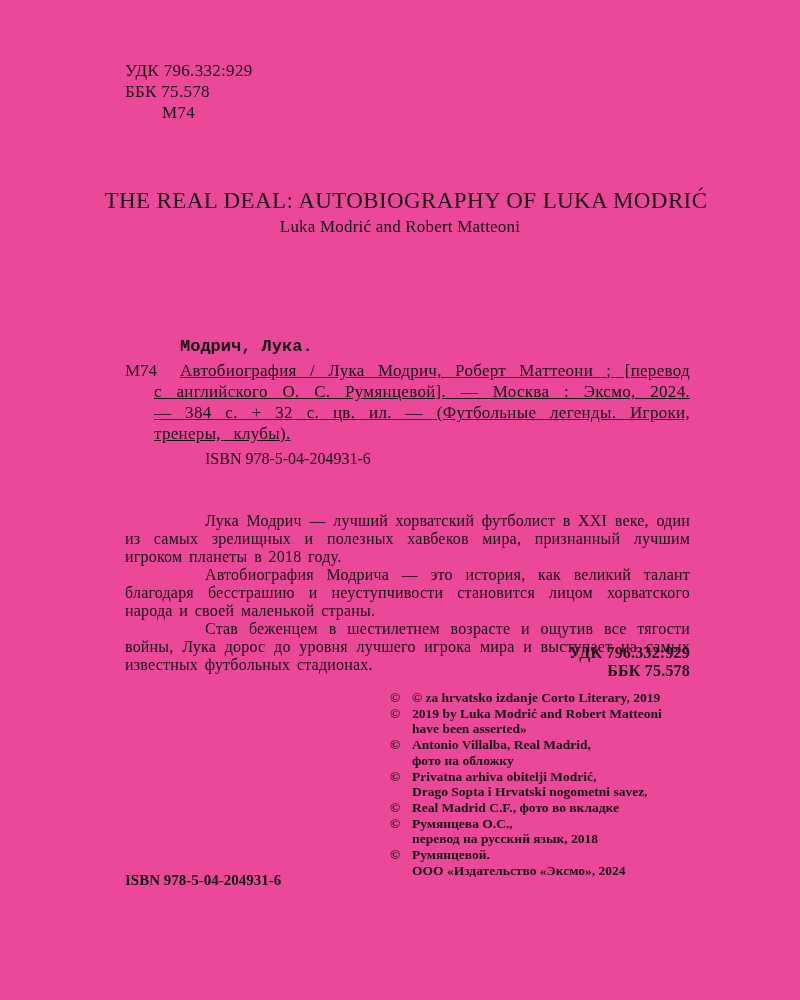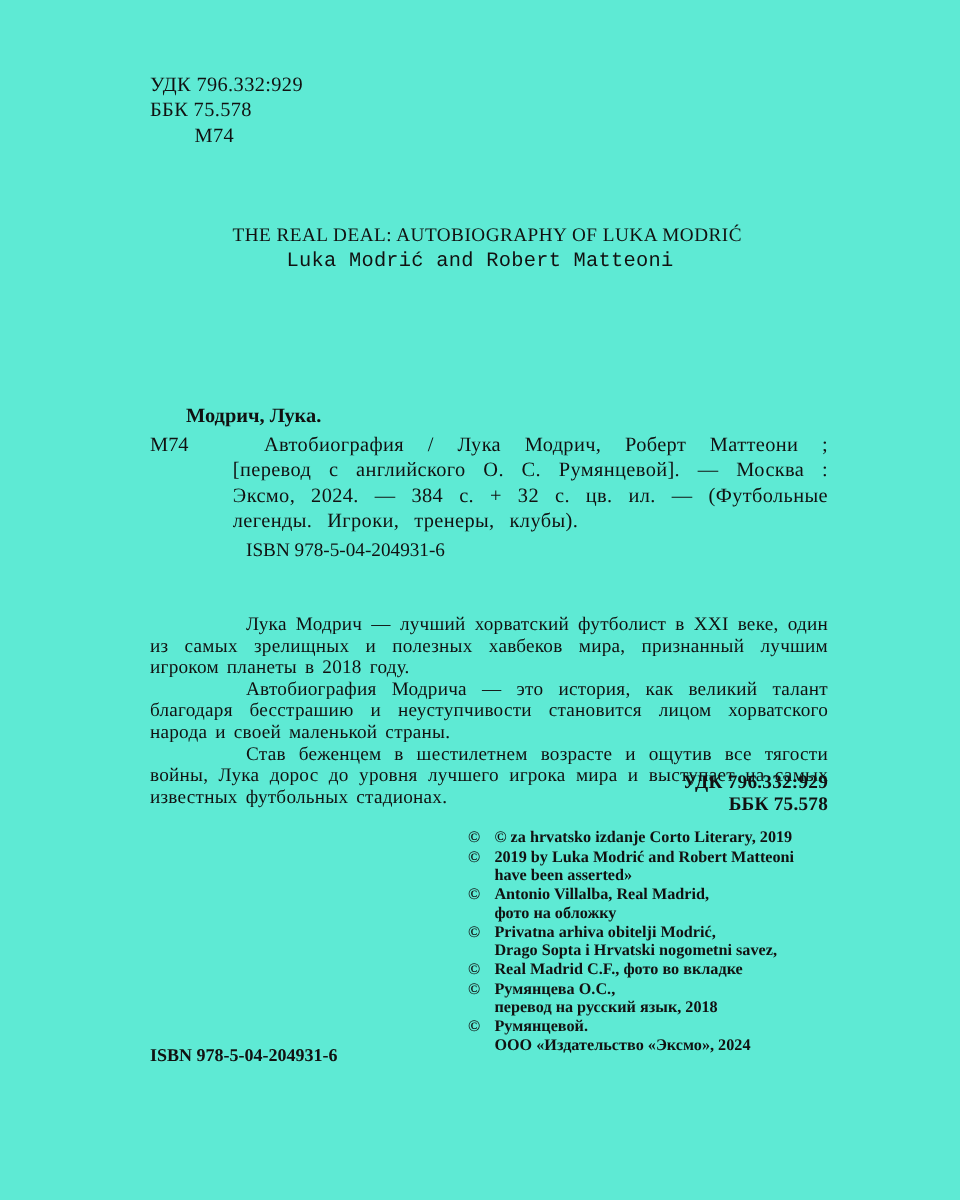--- a/index.html
+++ b/index.html
@@ -6,55 +6,56 @@
   html, body { background: #ffffff; }
   body {
     width: 800px; height: 1000px;
     font-family: "Liberation Serif", "DejaVu Serif", serif;
     color: #111111;
     position: relative;
   }
   .page {
     position: relative;
     width: 800px; height: 1000px;
-    background: #5eead4;
+    background: #ec4899;
     overflow: hidden;
   }
 
   
   .top-codes {
     position: absolute; left: 125px; top: 60px;
     font-size: 17px; line-height: 21px;
     letter-spacing: 0.3px;
   }
   .top-codes .sign { padding-left: 37px; }
 
   
   .orig-title {
     position: absolute; left: 0; top: 188px; width: 800px;
     text-align: center;
   }
-  .orig-title .t1 { font-size: 16px; letter-spacing: 0.4px; padding-left: 12px; }
-  .orig-title .t2 { font-size: 17px; letter-spacing: 0.2px; margin-top: 3px; font-family: Liberation Mono, monospace; }
+  .orig-title .t1 { font-size: 23px; letter-spacing: 0.4px; padding-left: 12px; }
+  .orig-title .t2 { font-size: 17px; letter-spacing: 0.2px; margin-top: 3px; }
 
   
   .catalog {
     position: absolute; left: 125px; top: 336px; width: 565px;
     font-size: 17px;
   }
-  .cat-heading { margin-left: 30px; font-weight: bold; line-height: 22px; }
+  .cat-heading { margin-left: 55px; font-weight: bold; line-height: 22px; font-family: Liberation Mono, monospace; }
   .cat-row { position: relative; margin-top: 2px; }
   .cat-sign { position: absolute; left: 0; top: 1px; }
   .cat-desc {
-    margin-left: 69px;
+    margin-left: 29px;
     text-indent: 26px;
     text-align: justify;
     line-height: 21px;
     word-spacing: 8px;
     letter-spacing: 0.3px;
+    text-decoration: underline;
   }
   .cat-isbn { margin-left: 80px; margin-top: 6px; font-size: 16px; }
 
   
   .annotation {
     position: absolute; left: 125px; top: 512px; width: 565px;
     font-size: 16px; line-height: 18px;
     text-align: justify;
     word-spacing: 2.5px; letter-spacing: 0.2px;
   }

